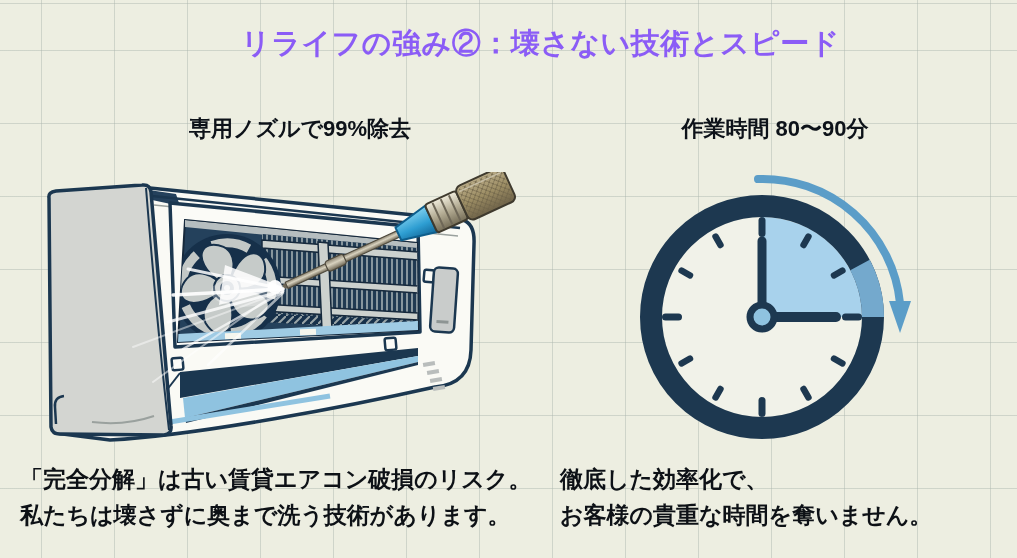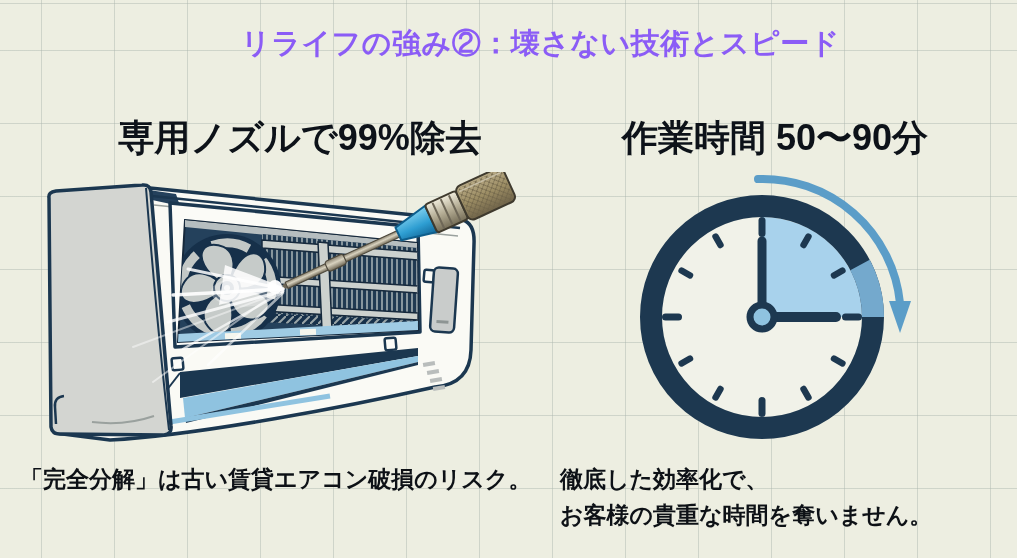--- a/index.html
+++ b/index.html
@@ -21,21 +21,21 @@
   .title{
     position:absolute;left:0;top:24px;width:100%;
     text-align:center;
     font-size:29px;font-weight:800;letter-spacing:.5px;
     color:#8b5cf6;
     padding-left:32px;
   }
   .panel-heading{
     position:absolute;top:114px;
     text-align:center;
-    font-size:36px;font-weight:800;
+    font-size:22px;font-weight:800;
     color:#0d1219;
   }
   .heading-left{left:60px;width:480px;}
   .heading-right{left:615px;width:320px;}
   .caption{
     position:absolute;top:461px;
     text-align:left;
     font-size:23px;font-weight:800;line-height:36px;
     color:#0d1116;
   }
@@ -47,21 +47,21 @@
 </style>
 </head>
 <body>
 
 <div id="stage">
   <div class="grid"></div>
 
   <div class="title">リライフの強み②：壊さない技術とスピード</div>
 
   <div class="panel-heading heading-left">専用ノズルで99%除去</div>
-  <div class="panel-heading heading-right">作業時間 50〜90分</div>
+  <div class="panel-heading heading-right">作業時間 80〜90分</div>
 
   <svg id="ac-illustration" class="illus" width="490" height="290" viewBox="0 0 490 290">
     <defs>
       <linearGradient id="rodGrad" x1="0" y1="0" x2="0" y2="1">
         <stop offset="0" stop-color="#8a8270"></stop>
           <stop offset=".45" stop-color="#d8d2bf"></stop>
           <stop offset="1" stop-color="#6e6654"></stop>
       </linearGradient>
       <linearGradient id="coneGrad" x1="0" y1="0" x2="0" y2="1">
         <stop offset="0" stop-color="#7fd0ef"></stop>
@@ -230,18 +230,19 @@
     <circle cx="150" cy="150" r="12" fill="#8fc3e0" stroke="#1d3850" stroke-width="7"></circle>
 
     <g>
       <path d="M146,12 A138,138 0 0 1 288,136" fill="none" stroke="#5b9dc8" stroke-width="8" stroke-linecap="round"></path>
       <polygon points="277,134 299,134 288,166" fill="#5b9dc8"></polygon>
     </g>
   </svg>
 
   <div class="caption caption-left">
     <div>「完全分解」は古い賃貸エアコン破損のリスク。</div>
+    <div>私たちは壊さずに奥まで洗う技術があります。</div>
   </div>
   <div class="caption caption-right">
     <div>徹底した効率化で、</div>
     <div>お客様の貴重な時間を奪いません。</div>
   </div>
 </div>
 
 </body></html>

